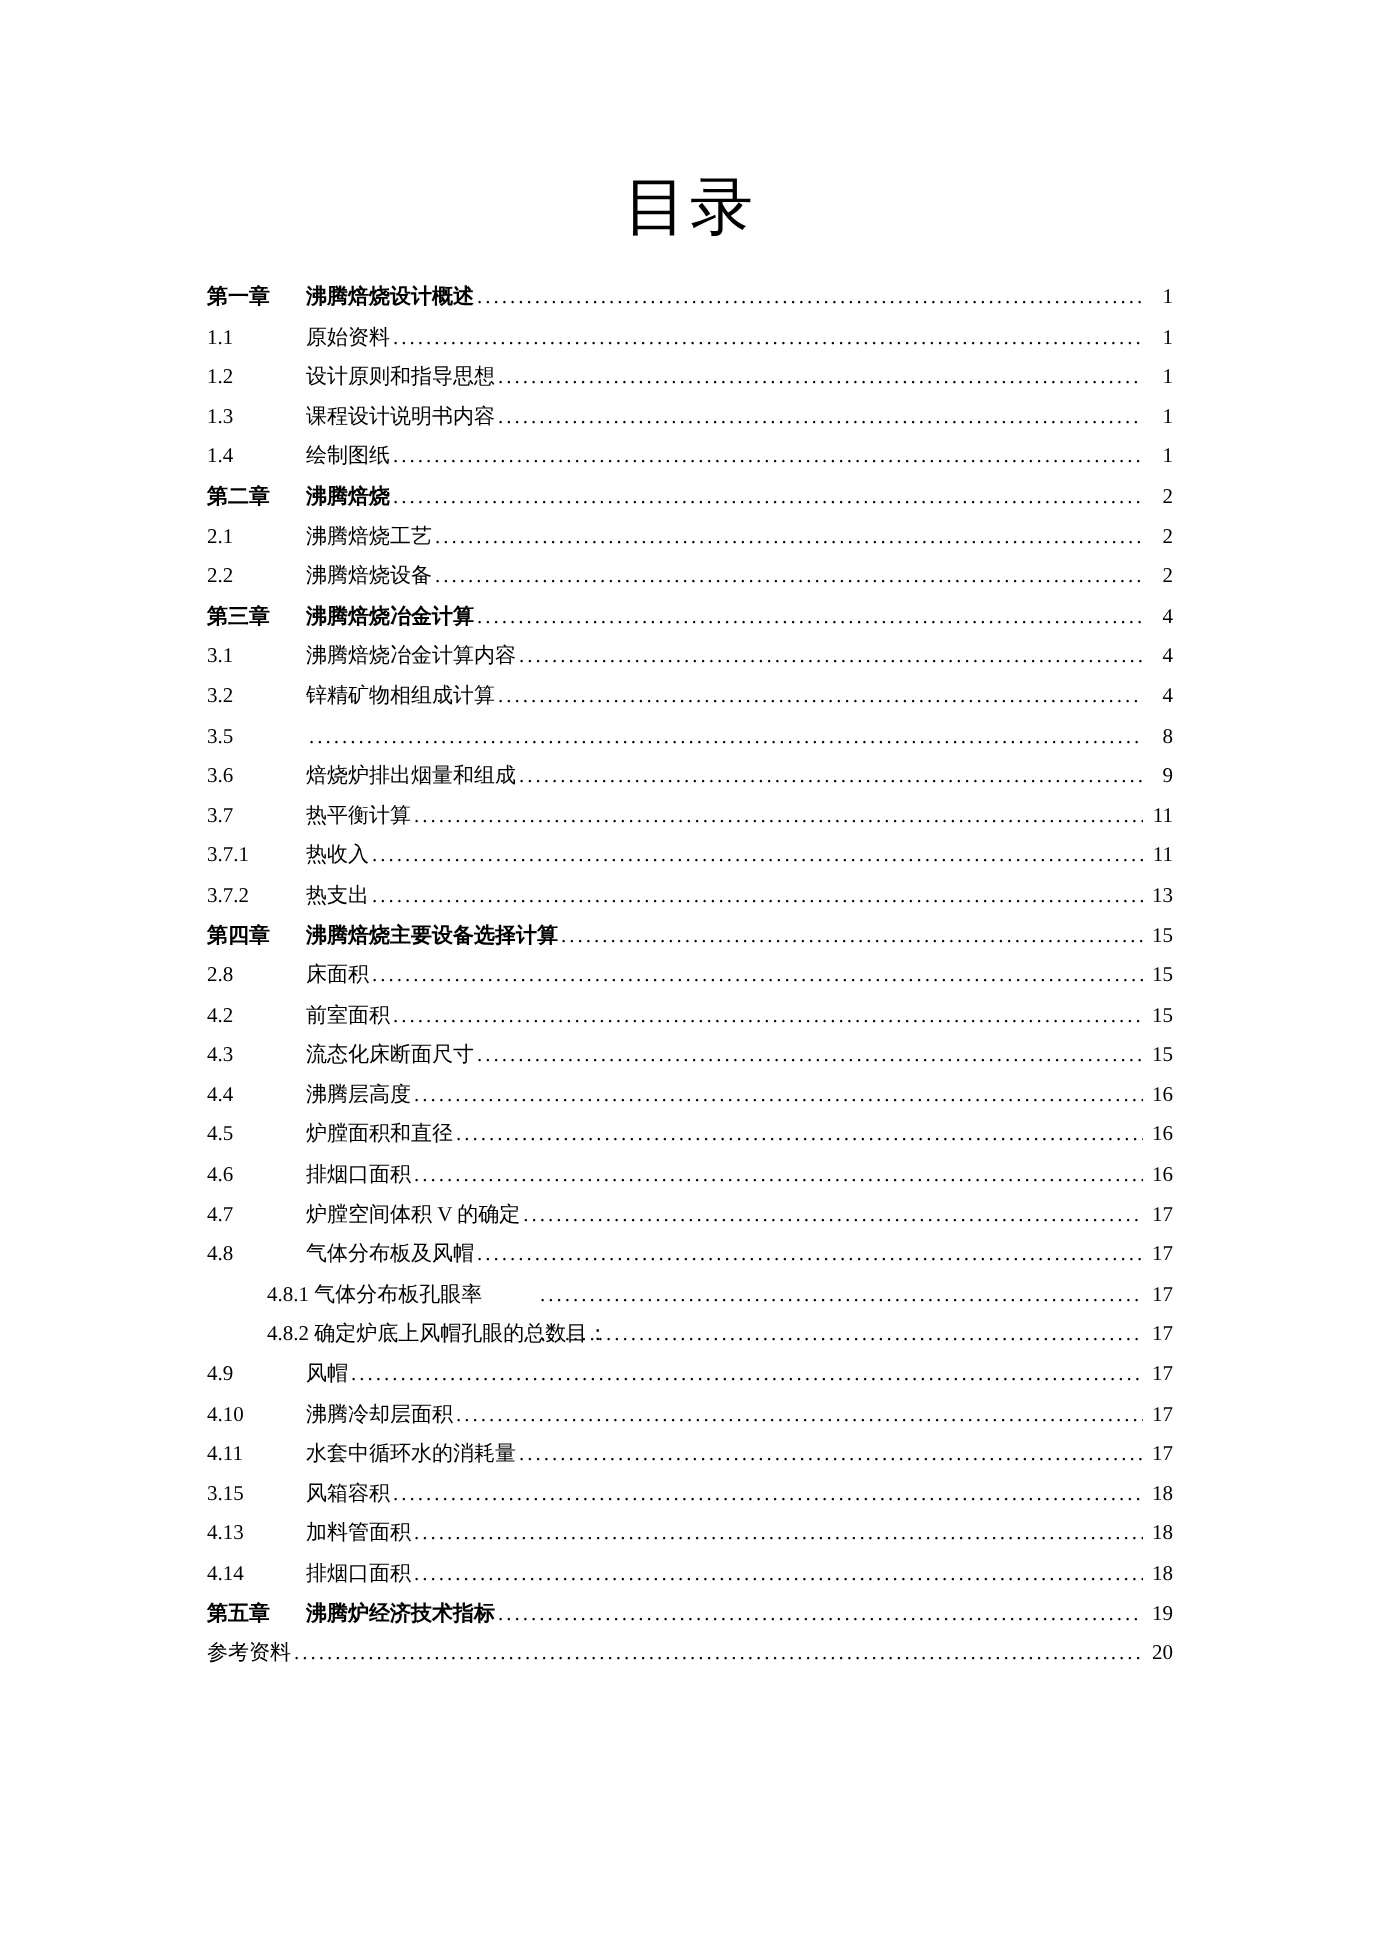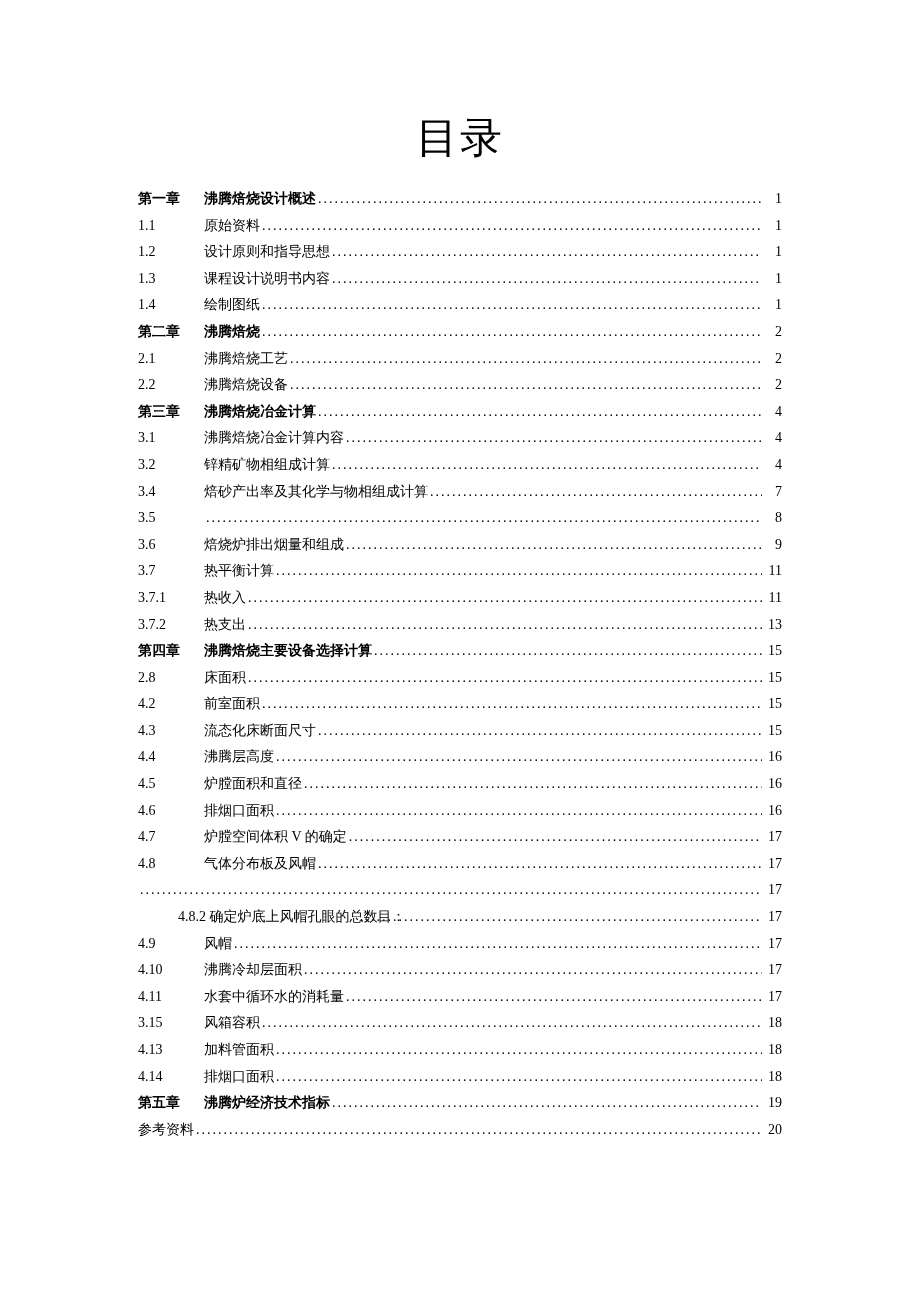--- a/index.html
+++ b/index.html
@@ -114,26 +114,20 @@
       <span class="dots"></span>
       <span class="toc-page">4</span>
     </div>
     <div class="toc-row">
       <span class="toc-num">3.2</span>
       <span class="toc-text">锌精矿物相组成计算</span>
       <span class="dots"></span>
       <span class="toc-page">4</span>
     </div>
     <div class="toc-row">
-      <span class="toc-num">3.4</span>
-      <span class="toc-text">焙砂产出率及其化学与物相组成计算</span>
-      <span class="dots"></span>
-      <span class="toc-page">7</span>
-    </div>
-    <div class="toc-row">
       <span class="toc-num">3.5</span>
       <span class="dots"></span>
       <span class="toc-page">8</span>
     </div>
     <div class="toc-row">
       <span class="toc-num">3.6</span>
       <span class="toc-text">焙烧炉排出烟量和组成</span>
       <span class="dots"></span>
       <span class="toc-page">9</span>
     </div>
@@ -203,20 +197,21 @@
       <span class="dots"></span>
       <span class="toc-page">17</span>
     </div>
     <div class="toc-row">
       <span class="toc-num">4.8</span>
       <span class="toc-text">气体分布板及风帽</span>
       <span class="dots"></span>
       <span class="toc-page">17</span>
     </div>
     <div class="toc-row sub">
+      <span class="toc-num">4.8.1 气体分布板孔眼率</span>
       <span class="dots"></span>
       <span class="toc-page">17</span>
     </div>
     <div class="toc-row sub">
       <span class="toc-num">4.8.2 确定炉底上风帽孔眼的总数目：</span>
       <span class="dots"></span>
       <span class="toc-page">17</span>
     </div>
     <div class="toc-row">
       <span class="toc-num">4.9</span>

